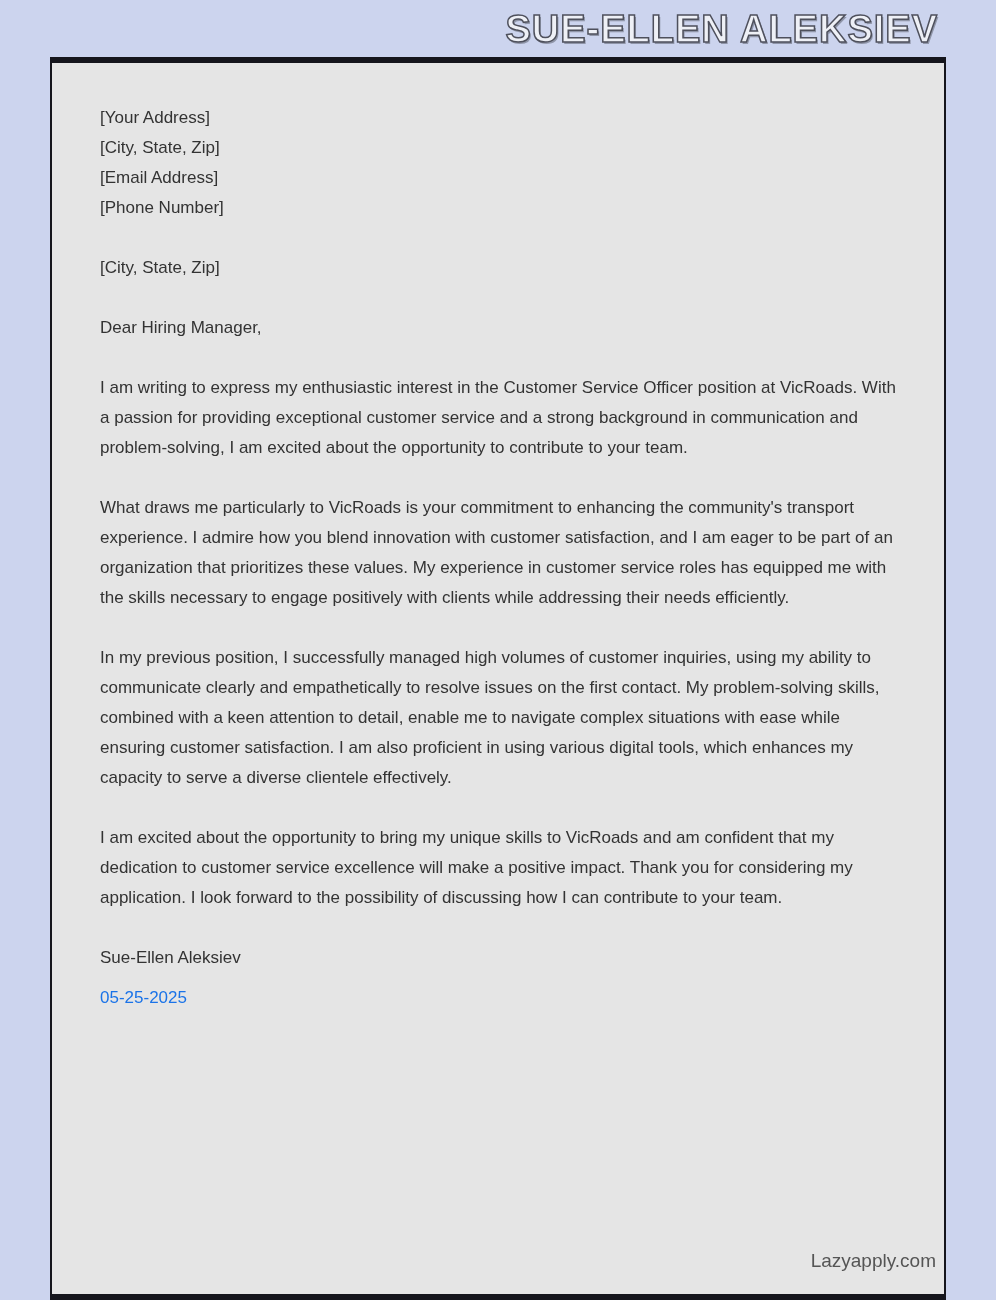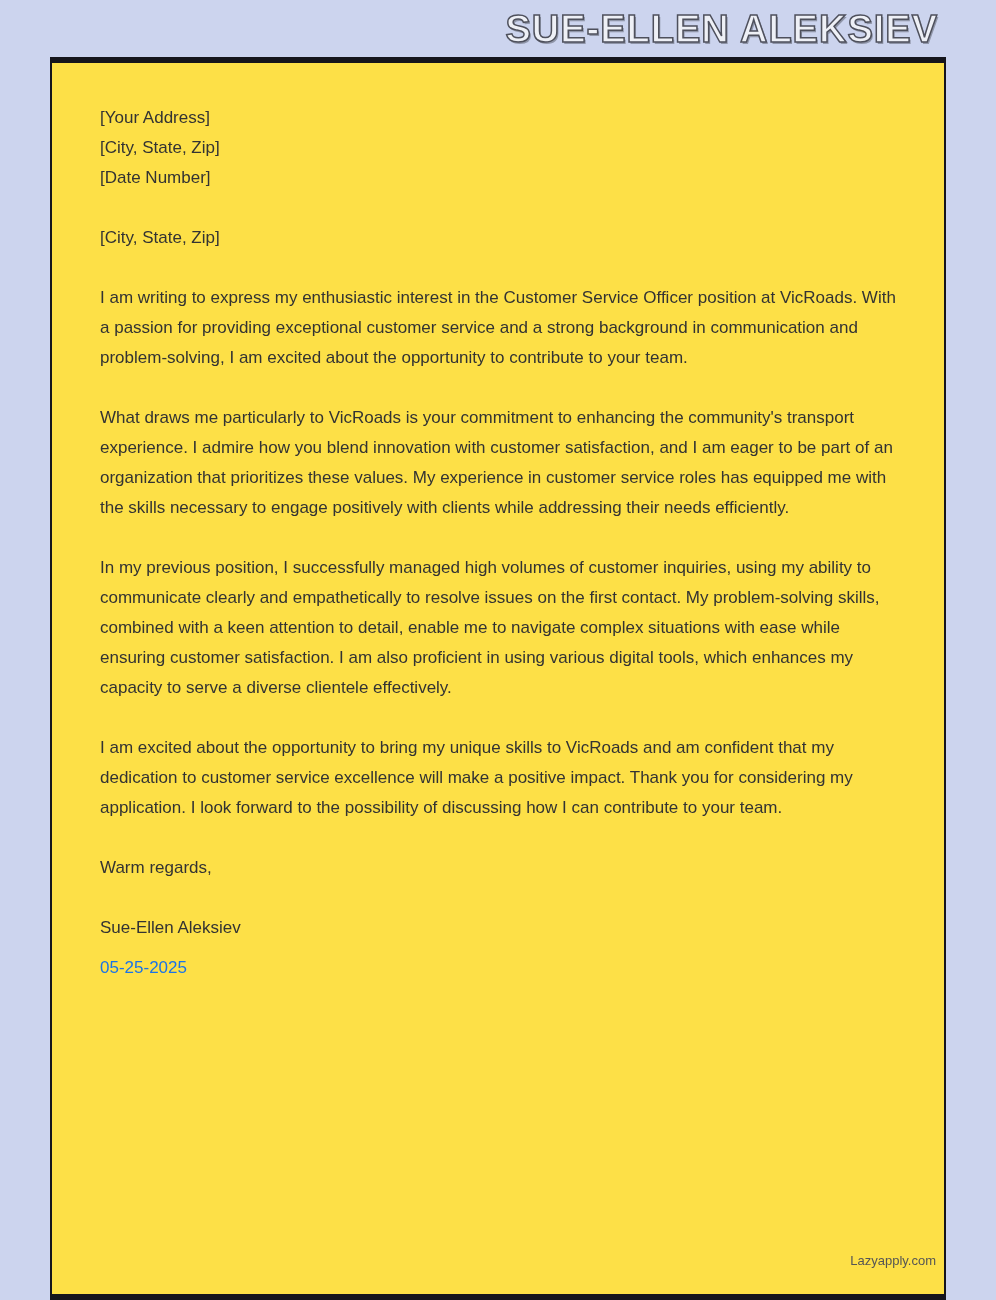--- a/index.html
+++ b/index.html
@@ -26,21 +26,21 @@
     -webkit-text-stroke: 1.5px #4e505c;
     text-shadow: 1.5px 1.5px 0 #8f95a8;
     white-space: nowrap;
   }
   .page {
     position: absolute;
     left: 50px;
     right: 50px;
     top: 57px;
     bottom: 0;
-    background: #fde047;
+    background: #e5e5e5;
     border-left: 2px solid #15151c;
     border-right: 2px solid #15151c;
     border-top: 6px solid #15151c;
     border-bottom: 6px solid #15151c;
     padding: 40px 48px 0 48px;
     color: #333333;
     font-size: 17px;
     line-height: 30px;
   }
   .recipient-block,
@@ -53,51 +53,52 @@
   .date-link {
     margin-top: 10px;
     color: #1a73e8;
     cursor: pointer;
     display: inline-block;
   }
   .watermark {
     position: absolute;
     right: 8px;
     top: 1190px;
-    font-size: 13px;
+    font-size: 19px;
     line-height: 16px;
     color: #555555;
   }
 </style>
 </head>
 <body>
 
 <div class="header">
   <div class="header-title">SUE-ELLEN ALEKSIEV</div>
 </div>
 
 <div class="page">
 
   <div class="address-block">
     <div>[Your Address]</div>
     <div>[City, State, Zip]</div>
-    <div>[Date Number]</div>
+    <div>[Email Address]</div>
+    <div>[Phone Number]</div>
   </div>
 
   <div class="recipient-block">
     <div>[City, State, Zip]</div>
   </div>
 
+  <div class="salutation">Dear Hiring Manager,</div>
 
   <p class="body-paragraph">I am writing to express my enthusiastic interest in the Customer Service Officer position at VicRoads. With a passion for providing exceptional customer service and a strong background in communication and problem-solving, I am excited about the opportunity to contribute to your team.</p>
   <p class="body-paragraph">What draws me particularly to VicRoads is your commitment to enhancing the community's transport experience. I admire how you blend innovation with customer satisfaction, and I am eager to be part of an organization that prioritizes these values. My experience in customer service roles has equipped me with the skills necessary to engage positively with clients while addressing their needs efficiently.</p>
   <p class="body-paragraph">In my previous position, I successfully managed high volumes of customer inquiries, using my ability to communicate clearly and empathetically to resolve issues on the first contact. My problem-solving skills, combined with a keen attention to detail, enable me to navigate complex situations with ease while ensuring customer satisfaction. I am also proficient in using various digital tools, which enhances my capacity to serve a diverse clientele effectively.</p>
   <p class="body-paragraph">I am excited about the opportunity to bring my unique skills to VicRoads and am confident that my dedication to customer service excellence will make a positive impact. Thank you for considering my application. I look forward to the possibility of discussing how I can contribute to your team.</p>
 
-  <div class="closing">Warm regards,</div>
 
   <div class="signature">Sue-Ellen Aleksiev</div>
 
   <a class="date-link">05-25-2025</a>
 
   <div class="watermark">Lazyapply.com</div>
 
 </div>
 
 </body></html>

